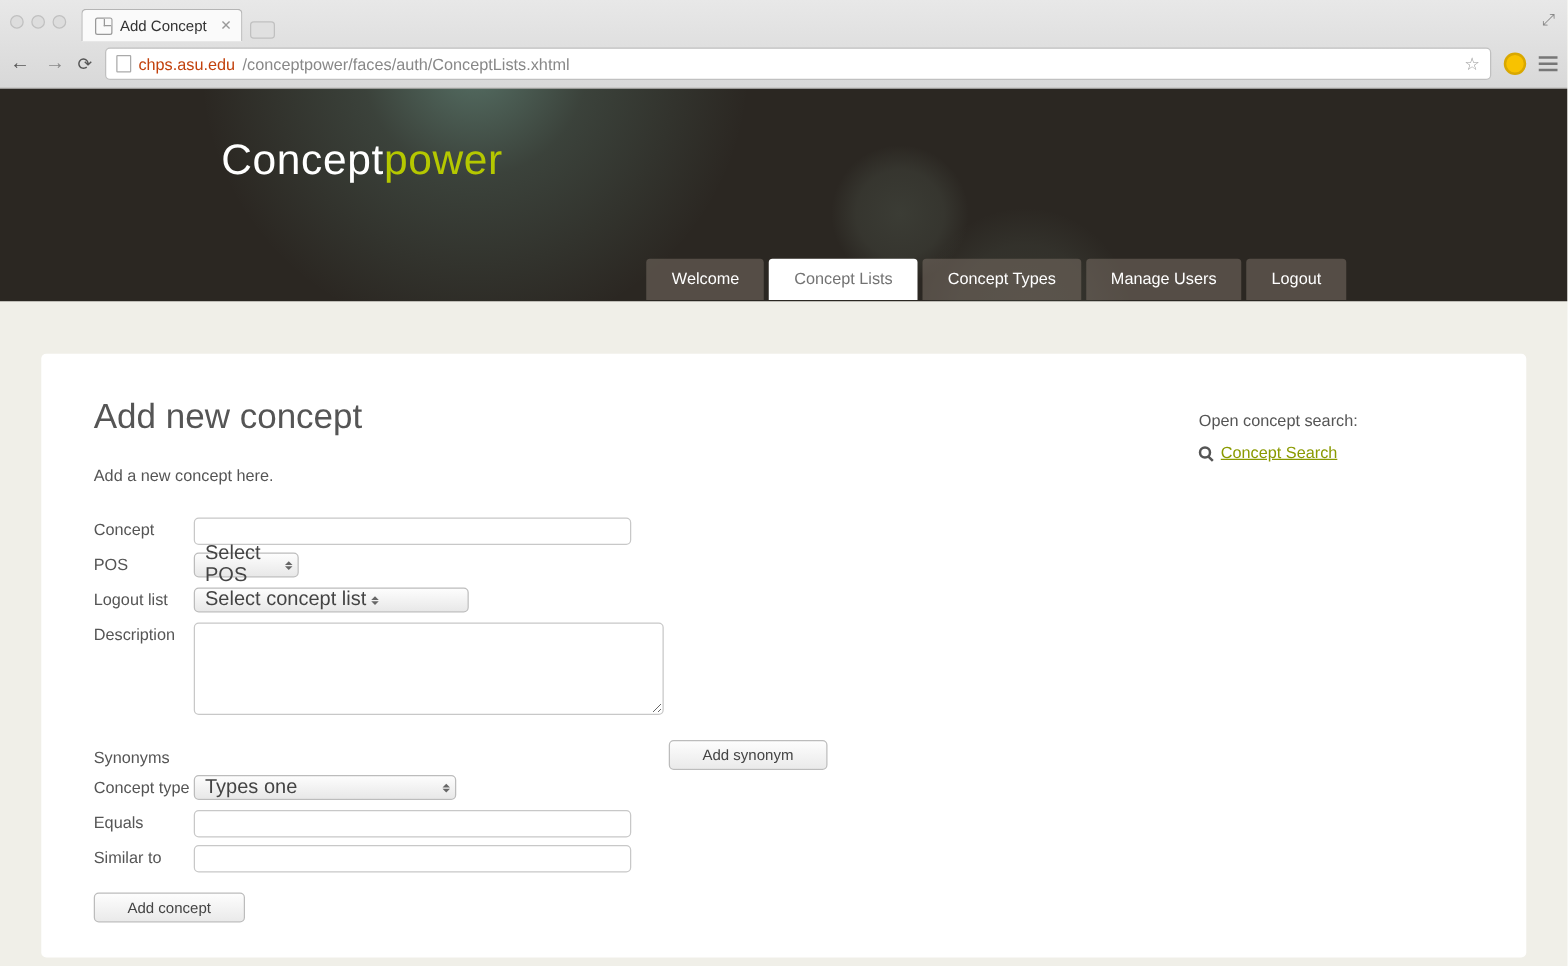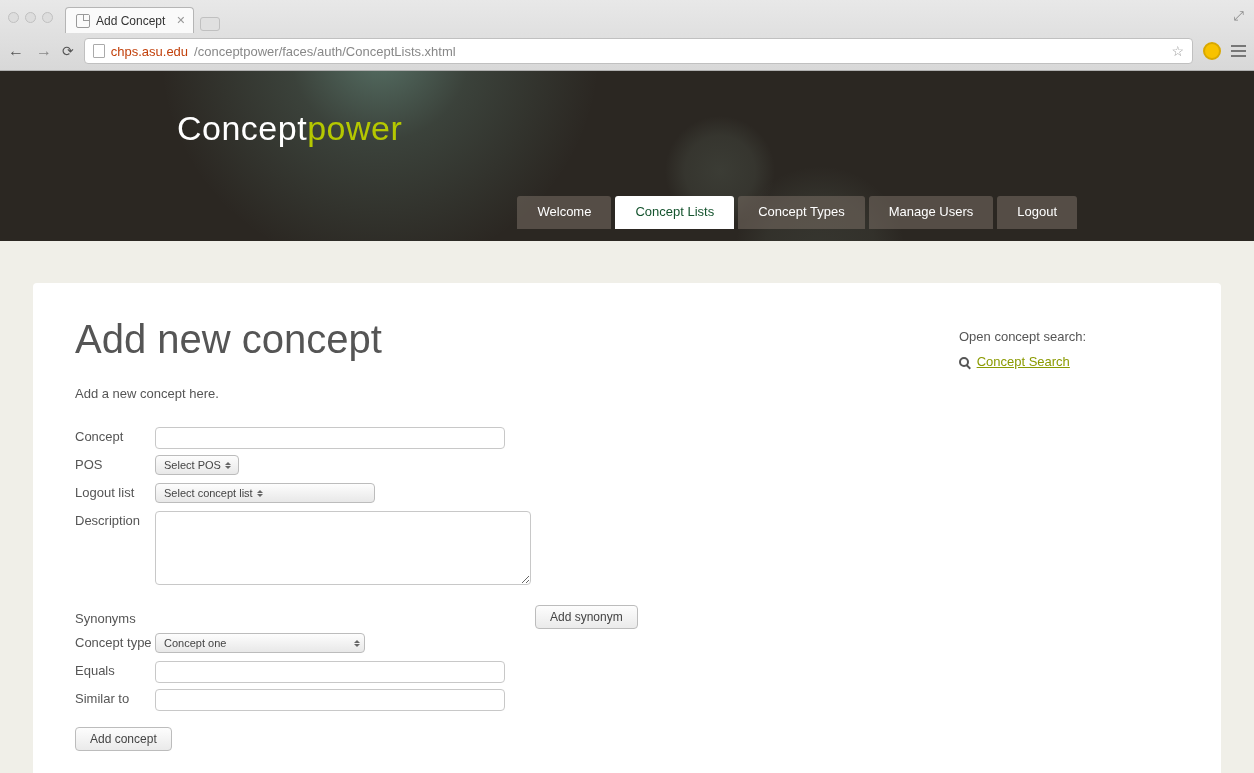--- a/index.html
+++ b/index.html
@@ -30,42 +30,42 @@
 .menu-icon { display: flex; flex-direction: column; gap: 3px; }
 .menu-icon span { display: block; width: 15px; height: 2px; background: #777; }
 
 
 .page-header { background: #2b2722; background-image: radial-gradient(circle at 380px -20px, rgba(150,220,200,0.4) 0, rgba(150,220,200,0.15) 90px, transparent 220px), radial-gradient(circle at 720px 100px, rgba(150,180,160,0.15) 0, rgba(150,180,160,0.1) 35px, transparent 55px), radial-gradient(circle at 820px 180px, rgba(150,180,160,0.1) 0, rgba(150,180,160,0.07) 55px, transparent 85px); height: 170px; position: relative; }
 .header-inner { width: 900px; margin: 0 auto; padding-top: 38px; position: relative; height: 100%; }
 .logo { font-size: 34px; font-weight: 300; letter-spacing: 0.5px; font-family: "Century Gothic", "Avant Garde", sans-serif; }
 .logo .l1 { color: #fff; }
 .logo .l2 { color: #b5c800; }
 .sublogo { color: #9a8d7f; font-size: 13px; margin-top: 4px; }
-.tabs-nav { position: absolute; bottom: 12px; right: 0; display: flex; gap: 4px; }
+.tabs-nav { position: absolute; bottom: 1px; right: 0; display: flex; gap: 4px; }
 .tabs-nav a { display: block; padding: 8px 20px 10px; background: rgba(120,110,100,0.55); color: #fff; text-decoration: none; font-size: 13px; border-radius: 3px 3px 0 0; }
-.tabs-nav a.active { background: #fff; color: #14532d; }
+.tabs-nav a.active { background: #fff; color: #737373; }
 
 
 .container { width: 1188px; margin: 42px auto 30px; background: #fff; border-radius: 4px; padding: 34px 42px 28px; display: flex; gap: 60px; }
 .main { flex: 1; }
 .sidebar { width: 220px; padding-top: 12px; }
-h1 { font-family: "Century Gothic", "Avant Garde", sans-serif; font-weight: 300; font-size: 40px; color: #555; margin-bottom: 24px; }
+h1 { font-family: "Century Gothic", "Avant Garde", sans-serif; font-weight: 300; font-size: 28px; color: #555; margin-bottom: 24px; }
 .intro { color: #555; margin-bottom: 26px; }
 .form-row { display: flex; align-items: flex-start; margin-bottom: 4px; min-height: 24px; }
 .form-row label { width: 80px; color: #555; padding-top: 2px; }
 .txt-input { width: 350px; height: 22px; border: 1px solid #c8c8c8; border-radius: 4px; padding: 0 6px; font-size: 12px; }
 .txt-input.wide { width: 350px; }
 textarea.txt-input { width: 376px; height: 74px; resize: both; padding: 4px 6px; }
-.select-wrap { display: inline-flex; align-items: center; background: linear-gradient(#fdfdfd,#e8e8e8); border: 1px solid #bcbcbc; border-radius: 4px; height: 20px; padding: 0 4px 0 8px; font-size: 11px; color: #444; gap: 4px; }
+.select-wrap { display: inline-flex; align-items: center; background: linear-gradient(#fdfdfd,#e8e8e8); border: 1px solid #bcbcbc; border-radius: 4px; height: 20px; padding: 0 4px 0 8px; font-size: 16px; color: #444; gap: 4px; }
 .select-wrap.med { width: 220px; justify-content: flex-start; }
 .select-wrap.sm { width: 210px; justify-content: space-between; }
 .caret { display: inline-flex; flex-direction: column; gap: 1px; }
 .caret::before { content: ""; border-left: 3px solid transparent; border-right: 3px solid transparent; border-bottom: 3px solid #666; }
 .caret::after { content: ""; border-left: 3px solid transparent; border-right: 3px solid transparent; border-top: 3px solid #666; }
-.btn { background: linear-gradient(#fdfdfd,#eaeaea); border: 1px solid #bcbcbc; border-radius: 4px; padding: 4px 14px; font-size: 12px; color: #444; cursor: pointer; }
+.btn { background: linear-gradient(#fdfdfd,#eaeaea); border: 1px solid #bcbcbc; border-radius: 4px; padding: 4px 26px; font-size: 12px; color: #444; cursor: pointer; }
 .syn-row { display: flex; align-items: center; gap: 380px; margin-top: 20px; }
 .sidebar-title { color: #555; margin-bottom: 10px; }
 .search-link { color: #8a9a00; text-decoration: underline; font-size: 13px; }
 .mag { display: inline-block; width: 10px; height: 10px; border: 2px solid #555; border-radius: 50%; position: relative; margin-right: 4px; vertical-align: -1px; }
 .mag::after { content: ""; position: absolute; width: 5px; height: 2px; background: #555; bottom: -3px; right: -4px; transform: rotate(45deg); }
 </style>
 </head>
 <body>
 
 <div class="browser-chrome">
@@ -146,21 +146,21 @@
       <label>Description</label>
       <textarea class="txt-input" style=""></textarea>
     </div>
     <div class="form-row syn-row">
       <label>Synonyms</label>
       <button class="btn">Add synonym</button>
     </div>
     <div class="form-row">
       <label>Concept type</label>
       <div class="select-wrap sm">
-        <span>Concept one</span>
+        <span>Types one</span>
         <span class="caret"></span>
       </div>
     </div>
     <div class="form-row">
       <label>Equals</label>
       <input class="txt-input wide" style="">
     </div>
     <div class="form-row">
       <label>Similar to</label>
       <input class="txt-input wide" style="">

